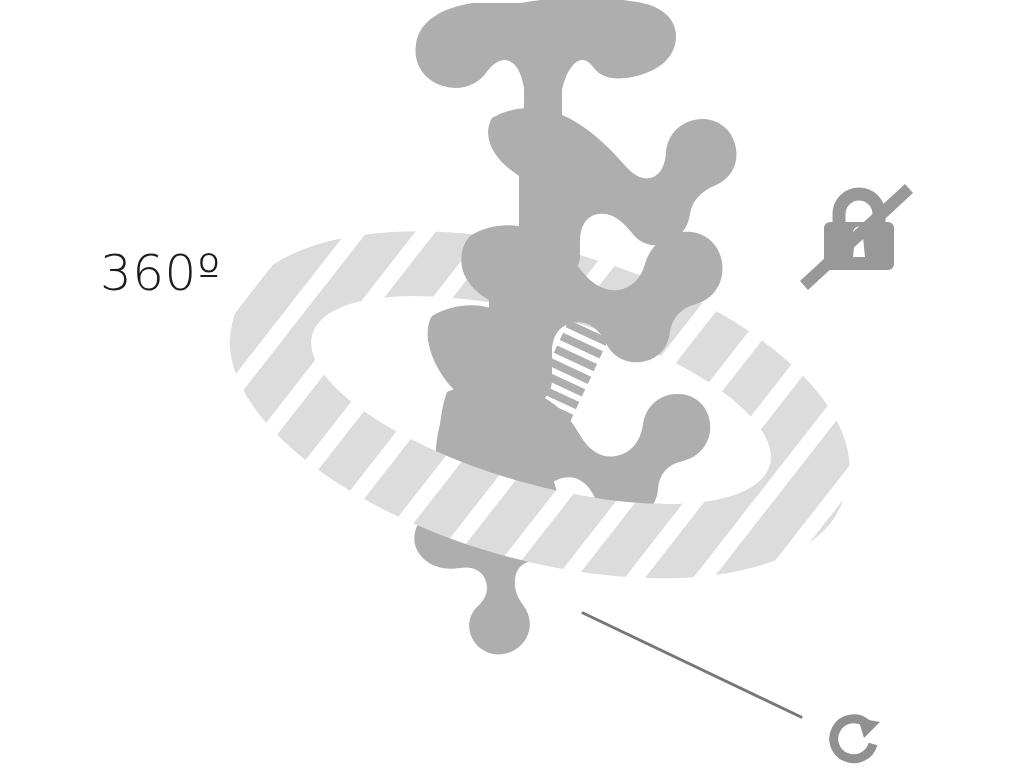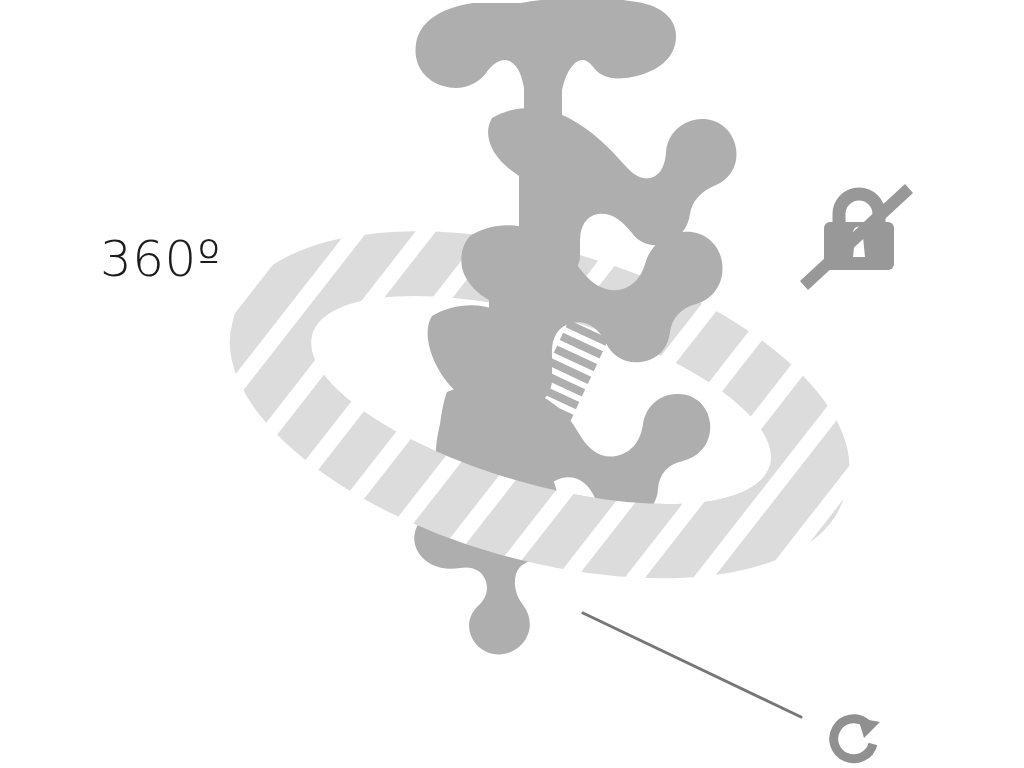--- a/index.html
+++ b/index.html
@@ -16,21 +16,21 @@
     width: 1024px;
     height: 768px;
     background: #ffffff;
     overflow: hidden;
   }
   #stage > * { position: absolute; }
 
   
   .angle-label {
     left: 100px;
-    top: 234px;
+    top: 248px;
     font-family: "DejaVu Sans", sans-serif;
     font-size: 50px;
     font-weight: 300;
     letter-spacing: 0.5px;
     color: #1c1c1c;
     line-height: 1;
     white-space: nowrap;
     user-select: none;
   }
 

